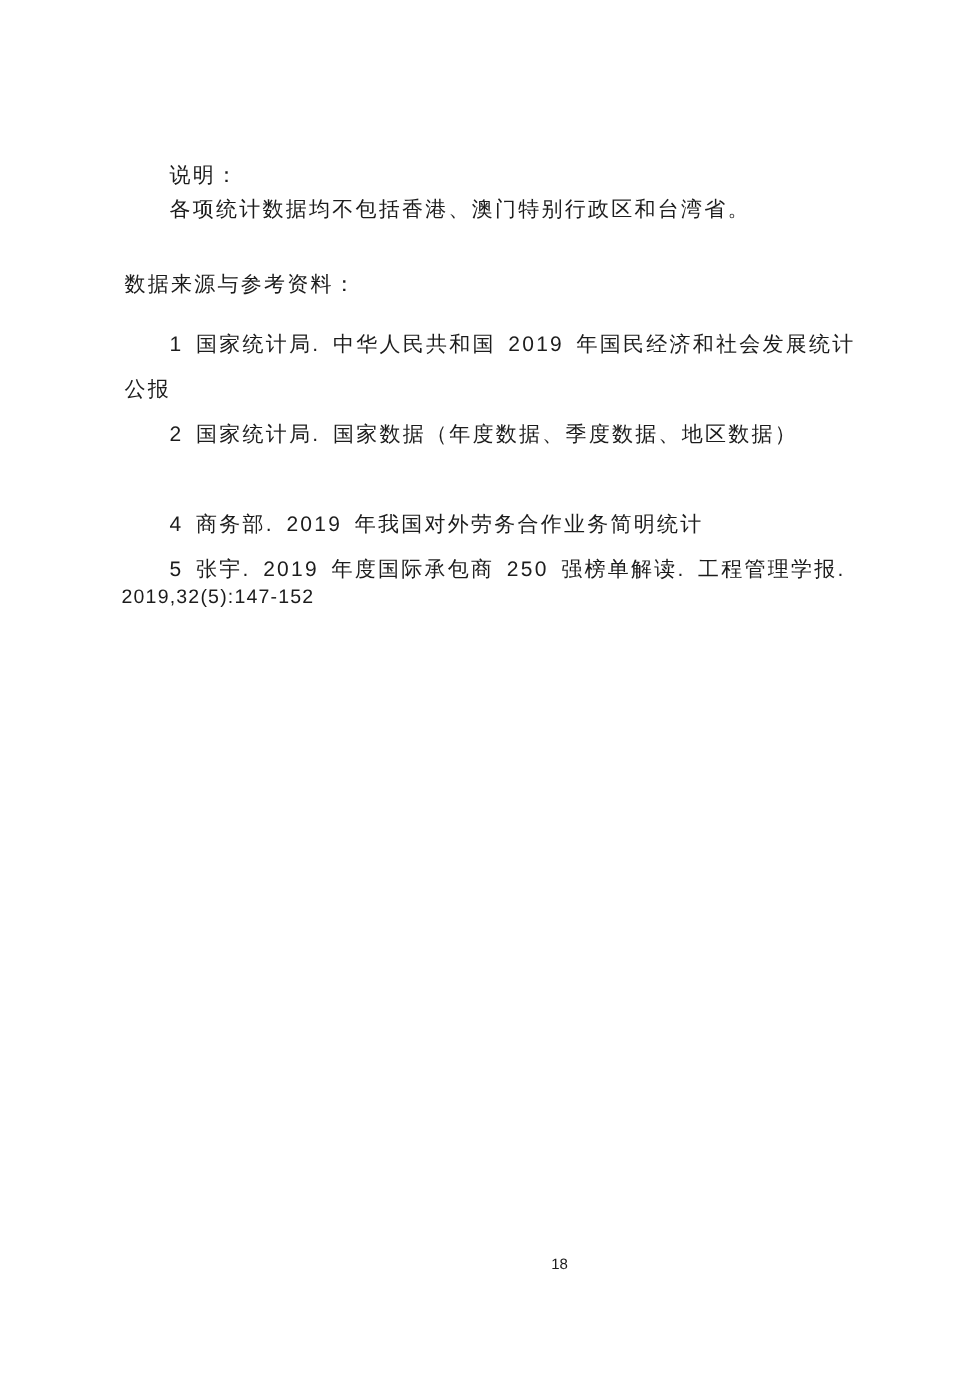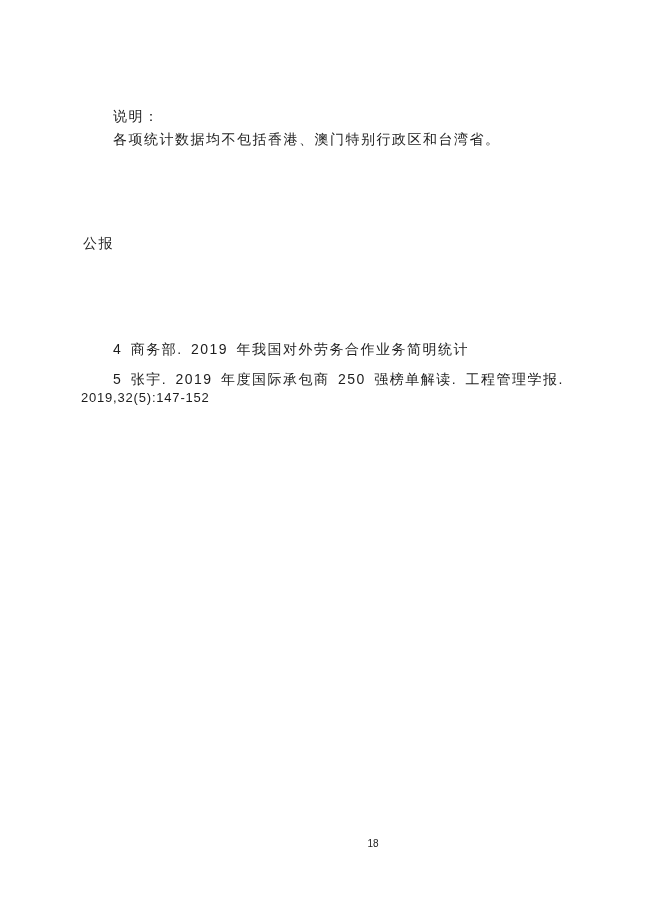--- a/index.html
+++ b/index.html
@@ -27,21 +27,21 @@
   }
   
   .indent { left: 113px; margin-top: 12px; }
   
   .flush { left: 83px; }
 
   .note-heading   { top: 95px; }
   .note-body      { top: 118px; text-align: center; }
   .sources-heading{ top: 180px; }
   .ref-0          { top: 208px; }
-  .ref-0-cont     { top: 234px; }
+  .ref-0-cont     { top: 250px; }
   .ref-1          { top: 268px; }
   .ref-2          { top: 298px; }
   .ref-3          { top: 328px; }
   .ref-4          { top: 358px; }
   .ref-4-cont     {
     top: 389px;
     left: 81px;
     font-size: 13px;
     letter-spacing: 0.8px;
     word-spacing: 1px;
@@ -62,24 +62,27 @@
 </style>
 </head>
 <body>
 
 <div class="page">
 
   <div class="line indent note-heading">说明：</div>
 
   <div class="line indent note-body">各项统计数据均不包括香港、澳门特别行政区和台湾省。</div>
 
+  <div class="line flush sources-heading">数据来源与参考资料：</div>
 
+  <div class="line indent ref-0">1 国家统计局. 中华人民共和国 2019 年国民经济和社会发展统计</div>
 
   <div class="line flush ref-0-cont">公报</div>
 
+  <div class="line indent ref-1">2 国家统计局. 国家数据（年度数据、季度数据、地区数据）</div>
 
 
   <div class="line indent ref-3">4 商务部. 2019 年我国对外劳务合作业务简明统计</div>
 
   <div class="line indent ref-4">5 张宇. 2019 年度国际承包商 250 强榜单解读. 工程管理学报.</div>
 
   <div class="line ref-4-cont">2019,32(5):147-152</div>
 
 
   <div class="footer">18</div>

